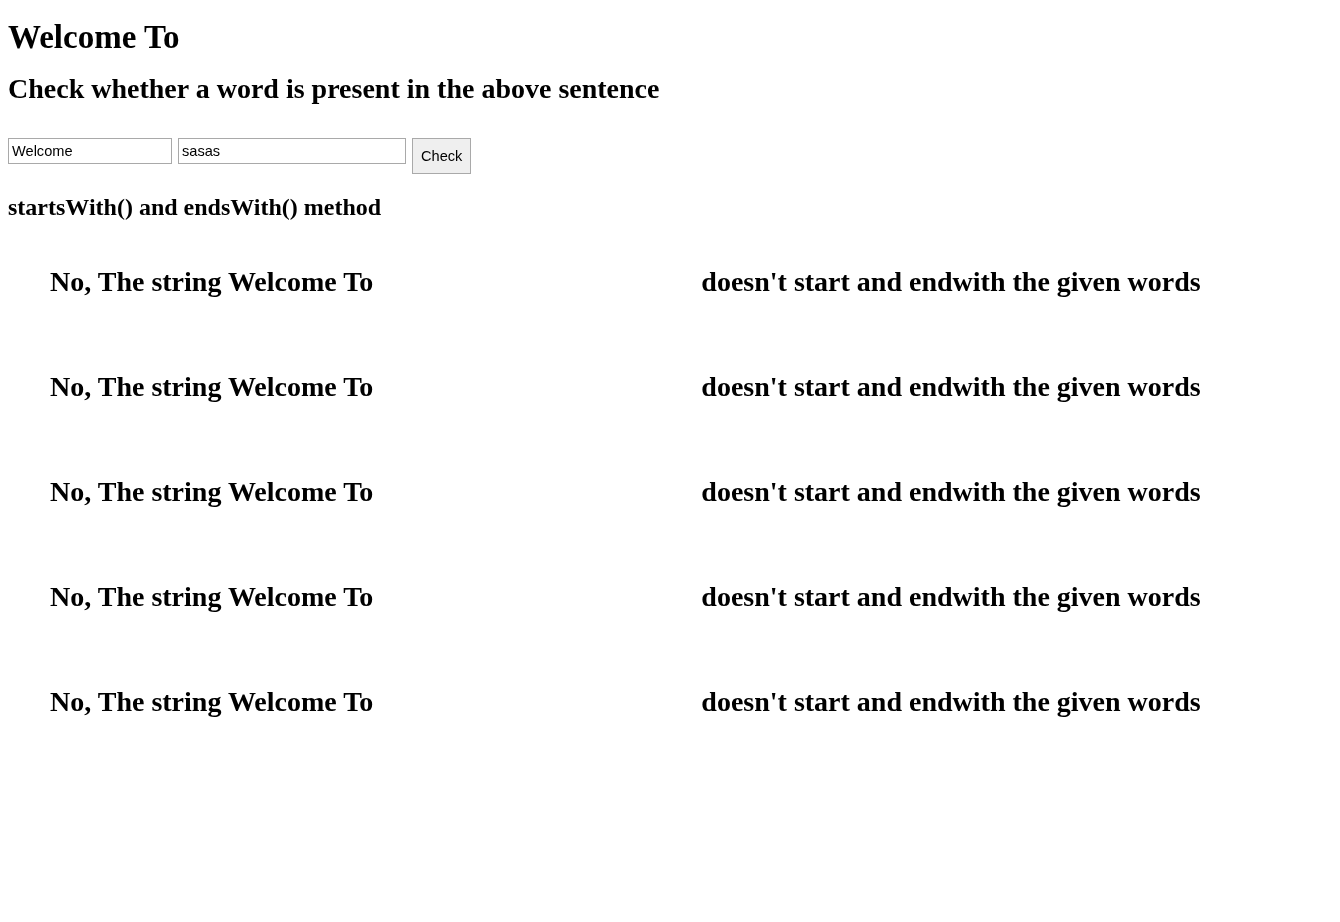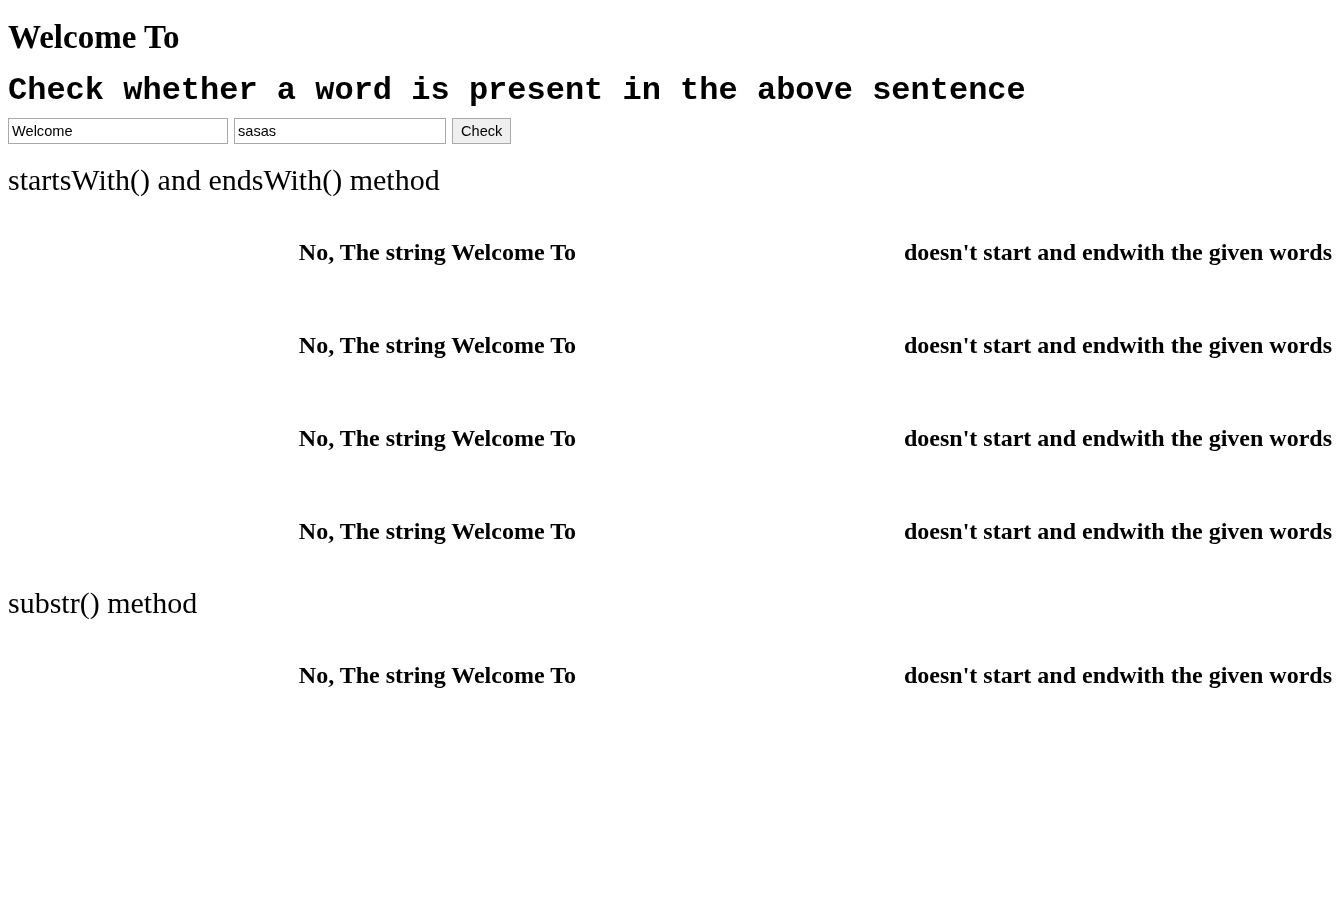--- a/index.html
+++ b/index.html
@@ -24,42 +24,41 @@
   
   h1.title {
     font-family: "Liberation Serif", "DejaVu Serif", serif;
     font-size: 33px;
     font-weight: bold;
     line-height: 1.0;
     margin: 13px 0 13px 0;
     letter-spacing: 0px;
   }
   h3.subtitle {
-    font-family: Liberation Mono, monospace;
-    font-size: 32px;
+    font-family: Liberation Serif, serif;
+    font-size: 28px;
     font-weight: bold;
     line-height: 1.0;
-    margin: 21px 0 11px 0;
+    margin: 21px 0 35px 0;
   }
   h3.method-head {
     font-family: "Liberation Serif", "DejaVu Serif", serif;
-    font-size: 30px;
-    font-weight: normal;
+    font-size: 24px;
+    font-weight: bold;
     line-height: 1.0;
     margin: 21px 0 21px 0;
     white-space: pre;
   }
   h3.result-line {
     font-family: "Liberation Serif", "DejaVu Serif", serif;
-    font-size: 24px;
+    font-size: 28px;
     font-weight: bold;
     line-height: 1.0;
     margin: 21px 0 21px 0;
     white-space: pre;
-    text-align: right;
   }
   .result-line .gap {
     display: inline-block;
     width: 328px;
   }
 
   
   .form-row {
     margin: 0 0 0 0;
     padding: 0;
@@ -72,33 +71,33 @@
     line-height: normal;
     color: #000000;
     background: #ffffff;
     border: 1px solid #a9a9a9;
     padding: 2px 3px;
     margin: 0;
     box-sizing: border-box;
     height: 26px;
     vertical-align: top;
   }
-  .form-row input.word-a { width: 220px; }
-  .form-row input.word-b { width: 212px; margin-left: 6px; }
+  .form-row input.word-a { width: 164px; }
+  .form-row input.word-b { width: 228px; margin-left: 6px; }
   .form-row button.check-btn {
     font-family: "Liberation Sans", "DejaVu Sans", sans-serif;
     font-size: 14.6px;
     line-height: normal;
     color: #000000;
     background: #efefef;
     border: 1px solid #a9a9a9;
     border-radius: 0;
     padding: 2px 8px;
     margin: 0 0 0 6px;
-    height: 26px;
+    height: 36px;
     box-sizing: border-box;
     vertical-align: top;
     cursor: default;
   }
 </style>
 </head>
 <body>
 
 <div class="page">
 
@@ -124,21 +123,20 @@
     </h3>
 
     <h3 class="result-line">
       <span>No, The string Welcome To</span><span class="gap"></span><span>doesn't start and endwith the given words</span>
     </h3>
 
     <h3 class="result-line">
       <span>No, The string Welcome To</span><span class="gap"></span><span>doesn't start and endwith the given words</span>
     </h3>
 
-    <h3 class="method-head">substr() method</h3>
     <h3 class="result-line">
       <span>No, The string Welcome To</span><span class="gap"></span><span>doesn't start and endwith the given words</span>
     </h3>
 
     <h3 class="result-line">
       <span class="gap"></span>
     </h3>
 
   </div>
 </div>

